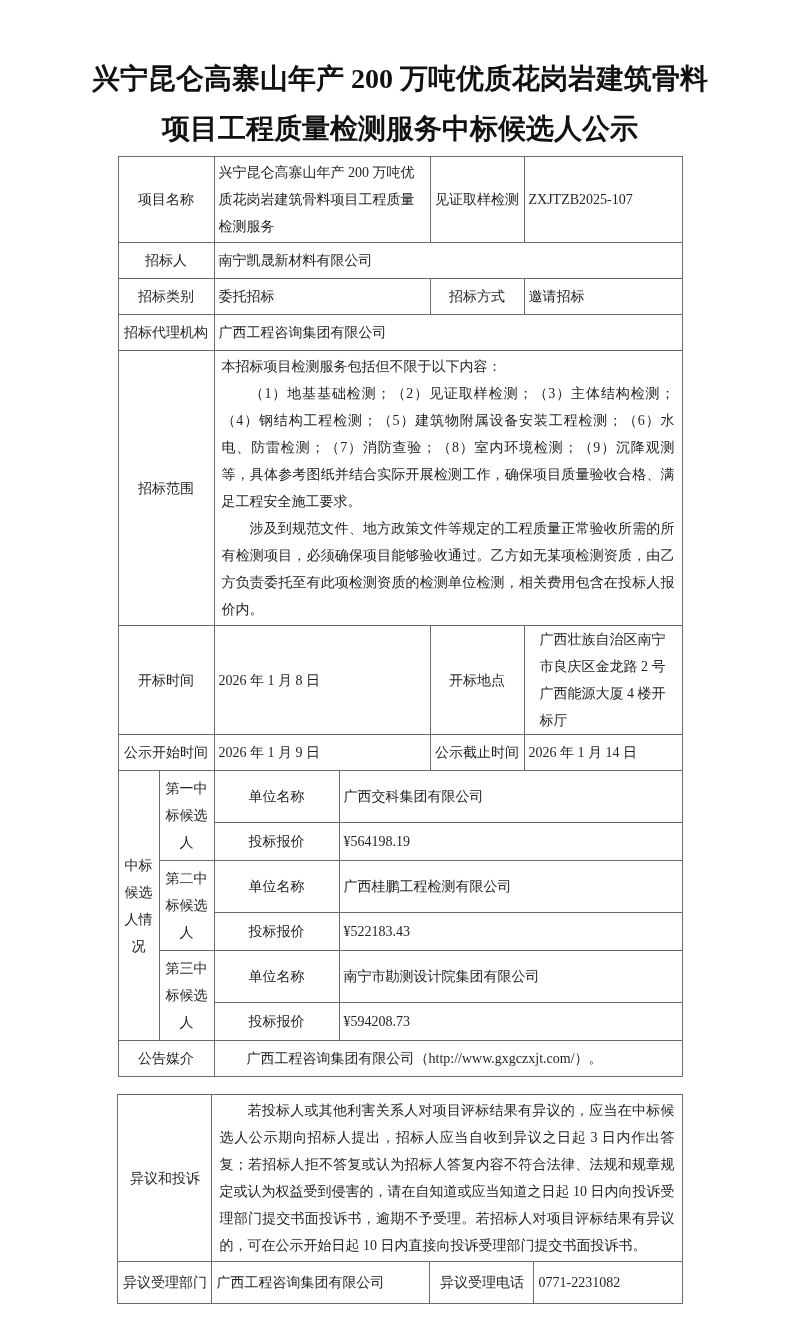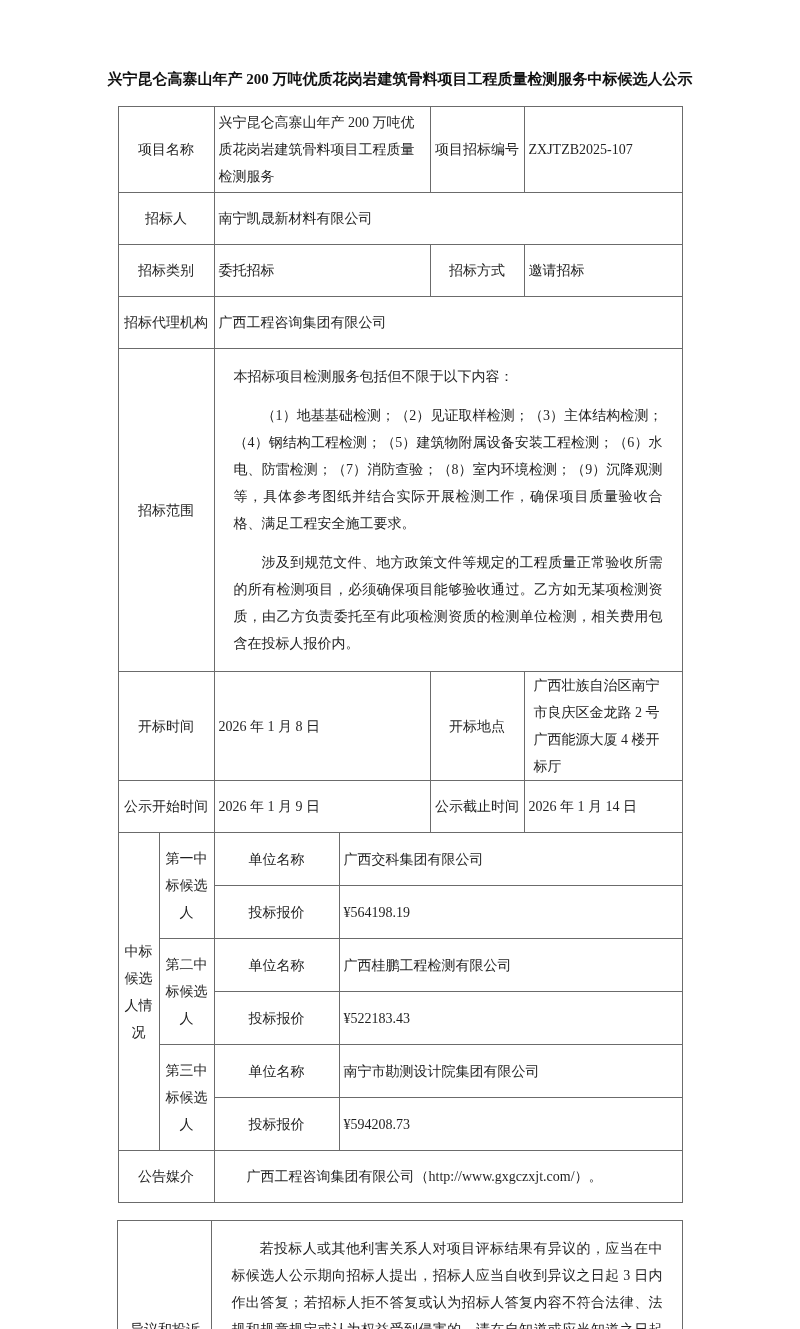--- a/index.html
+++ b/index.html
@@ -6,40 +6,40 @@
   body{
     width:800px;height:1329px;
     font-family:"Liberation Serif","DejaVu Serif",serif;
     color:#1f1f1f;
     -webkit-font-smoothing:antialiased;
   }
   .doc{width:800px;padding-top:54px;box-sizing:border-box;}
   .title{
     max-width:620px;
     margin:0 auto 2px auto;
-    font-size:15px;font-weight:bold;
+    font-size:28px;font-weight:bold;
     text-align:center;line-height:50px;
     color:#111;
   }
   table.tbl{
     width:564px;margin:0 auto;
     border-collapse:collapse;table-layout:fixed;
     font-size:14px;
   }
   table.t2{margin-top:17px;}
   .tbl td{
     border:1px solid #6b6b6b;
     line-height:27px;
     vertical-align:middle;
     overflow:hidden;
   }
-  td.lbl{text-align:center;padding:12px 2px;}
+  td.lbl{text-align:center;padding:4px 2px;}
   td.val{text-align:left;padding:0 4px;}
   td.par{text-align:justify;padding:2px 7px;}
-  td.par p{margin:12px;}
+  td.par p{margin:0;}
   p.ind{text-indent:2em;}
   td.indent{text-indent:2em;}
 </style>
 </head>
 <body>
 
 <div class="doc">
 
   <h1 class="title">兴宁昆仑高寨山年产 200 万吨优质花岗岩建筑骨料项目工程质量检测服务中标候选人公示</h1>
 
@@ -50,21 +50,21 @@
         <col style="width:125px">
       <col style="width:91px">
         <col style="width:94px">
         <col style="width:158px">
     </colgroup>
 
     <tbody>
         <tr style="height:86px">
       <td class="lbl" colspan="2">项目名称</td>
       <td class="val" colspan="2">兴宁昆仑高寨山年产 200 万吨优质花岗岩建筑骨料项目工程质量检测服务</td>
-      <td class="lbl">项目招标编号</td>
+      <td class="lbl">见证取样检测</td>
       <td class="val">ZXJTZB2025-107</td>
     </tr>
 
     <tr style="height:15px">
       <td class="lbl" colspan="2">招标人</td>
       <td class="val" colspan="4">南宁凯晟新材料有限公司</td>
     </tr>
 
     <tr style="height:29px">
       <td class="lbl" colspan="2">招标类别</td>
@@ -84,21 +84,21 @@
         <p>本招标项目检测服务包括但不限于以下内容：</p>
         <p class="ind">（1）地基基础检测；（2）见证取样检测；（3）主体结构检测；（4）钢结构工程检测；（5）建筑物附属设备安装工程检测；（6）水电、防雷检测；（7）消防查验；（8）室内环境检测；（9）沉降观测等，具体参考图纸并结合实际开展检测工作，确保项目质量验收合格、满足工程安全施工要求。</p>
         <p class="ind">涉及到规范文件、地方政策文件等规定的工程质量正常验收所需的所有检测项目，必须确保项目能够验收通过。乙方如无某项检测资质，由乙方负责委托至有此项检测资质的检测单位检测，相关费用包含在投标人报价内。</p>
       </td>
     </tr>
 
     <tr style="height:85px">
       <td class="lbl" colspan="2">开标时间</td>
       <td class="val" colspan="2">2026 年 1 月 8 日</td>
       <td class="lbl">开标地点</td>
-      <td class="val" style="padding:0 9px">广西壮族自治区南宁市良庆区金龙路 2 号广西能源大厦 4 楼开标厅</td>
+      <td class="val" style="padding:0 15px">广西壮族自治区南宁市良庆区金龙路 2 号广西能源大厦 4 楼开标厅</td>
     </tr>
 
     <tr style="height:28px">
       <td class="lbl" colspan="2">公示开始时间</td>
       <td class="val" colspan="2">2026 年 1 月 9 日</td>
       <td class="lbl">公示截止时间</td>
       <td class="val">2026 年 1 月 14 日</td>
     </tr>
 
     <tr style="height:49px">
@@ -148,17 +148,23 @@
     </colgroup>
 
     <tbody>
         <tr style="height:160px">
       <td class="lbl">异议和投诉</td>
       <td class="par" colspan="3">
         <p class="ind">若投标人或其他利害关系人对项目评标结果有异议的，应当在中标候选人公示期向招标人提出，招标人应当自收到异议之日起 3 日内作出答复；若招标人拒不答复或认为招标人答复内容不符合法律、法规和规章规定或认为权益受到侵害的，请在自知道或应当知道之日起 10 日内向投诉受理部门提交书面投诉书，逾期不予受理。若招标人对项目评标结果有异议的，可在公示开始日起 10 日内直接向投诉受理部门提交书面投诉书。</p>
       </td>
     </tr>
 
+    <tr style="height:42px">
+      <td class="lbl">异议受理部门</td>
+      <td class="val">广西工程咨询集团有限公司</td>
+      <td class="lbl">异议受理电话</td>
+      <td class="val">0771-2231082</td>
+    </tr>
 
   </tbody>
     </table>
 
 </div>
 
 </body></html>

